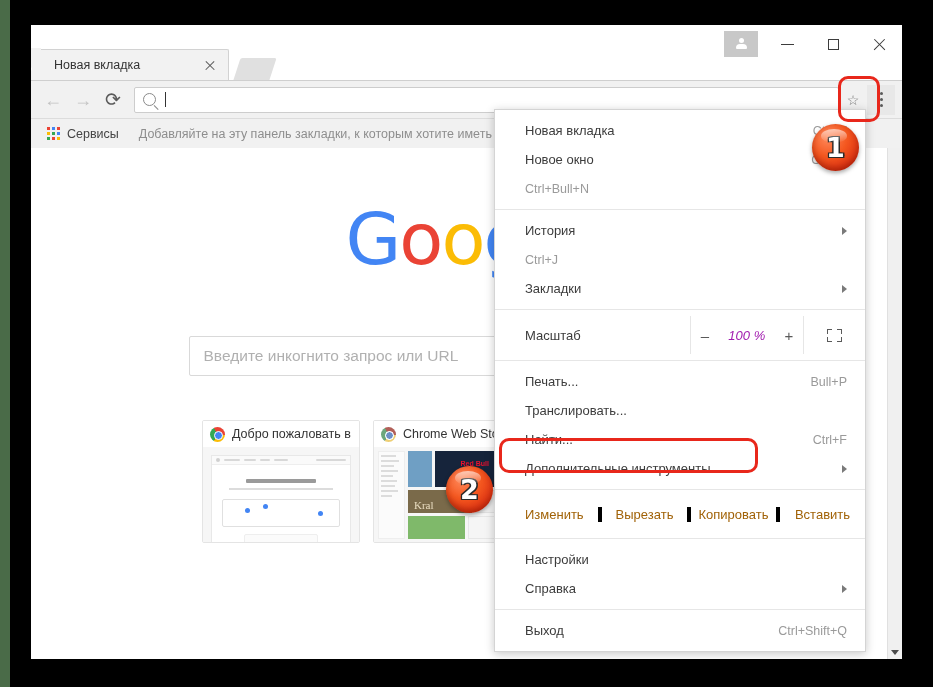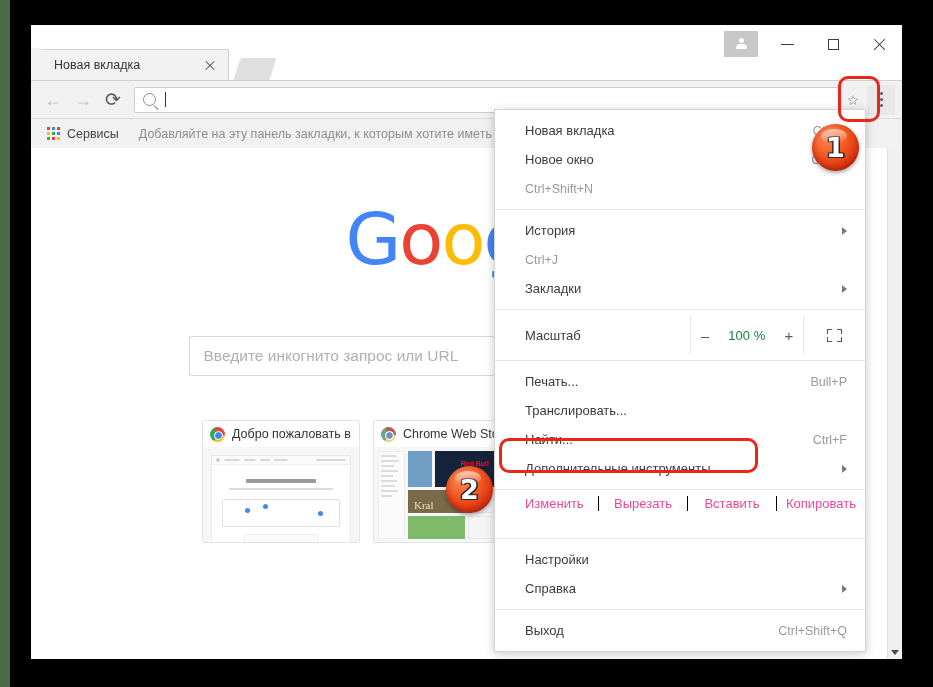--- a/index.html
+++ b/index.html
@@ -479,53 +479,53 @@
   .mz-ctl {
     width: 113px;
     border-left: 1px solid #e6e6e6;
     display: flex;
     align-items: center;
     justify-content: space-around;
     font-size: 13px;
     color: #4a4a4a;
   }
   .mz-btn { cursor: default; font-size: 15px; color:#5a5a5a; }
-  .mz-val { color: #15803d; }
+  .mz-val { color: #a21caf; font-style: italic; }
   .mz-full {
     width: 62px;
     border-left: 1px solid #e6e6e6;
     display: flex; align-items: center; justify-content: center;
     cursor: default;
   }
   .fs-icon { width: 15px; height: 13px; position: relative; }
   .fs-icon i {
     position: absolute; width: 5px; height: 5px;
     border: 1.4px solid #5a5a5a;
   }
   .fs-icon i:nth-child(1){ left:0;top:0;border-right:none;border-bottom:none;}
   .fs-icon i:nth-child(2){ right:0;top:0;border-left:none;border-bottom:none;}
   .fs-icon i:nth-child(3){ left:0;bottom:0;border-right:none;border-top:none;}
   .fs-icon i:nth-child(4){ right:0;bottom:0;border-left:none;border-top:none;}
 
   
   .m-edit {
     height: 36px;
     display: flex;
-    align-items: flex-start;
+    align-items: center;
     font-size: 13px;
-    color: #ec4899;
+    color: #a16207;
   }
   .me-label {
     width: 103px;
     display: flex; align-items: center;
     padding-left: 30px;
   }
   .me-btn {
     flex: 1;
-    border-left: 1px solid #000000;
+    border-left: 4px solid #000000;
     display: flex; align-items: center; justify-content: center;
     cursor: default;
   }
 
   
   .hl {
     position: absolute;
     border: 3.5px solid #e8271b;
     border-radius: 10px;
     z-index: 60;
@@ -729,21 +729,21 @@
 
     <div class="mi">
       <span class="lbl">Новая вкладка</span>
       <span class="sc">Ctrl+T</span>
     </div>
     <div class="mi">
       <span class="lbl">Новое окно</span>
       <span class="sc">Ctrl+N</span>
     </div>
     <div class="mi">
-      <span class="sc">Ctrl+Shift+N</span>
+      <span class="sc">Ctrl+Bull+N</span>
     </div>
 
     <div class="m-sep"></div>
 
     <div class="mi">
       <span class="lbl">История</span>
       <span class="caret-r"></span>
     </div>
     <div class="mi">
       <span class="sc">Ctrl+J</span>
@@ -789,22 +789,22 @@
     <div class="mi">
       <span class="lbl">Дополнительные инструменты</span>
       <span class="caret-r"></span>
     </div>
 
     <div class="m-sep"></div>
 
     <div class="m-edit">
       <span class="me-label">Изменить</span>
       <span class="me-btn">Вырезать</span>
+      <span class="me-btn">Копировать</span>
       <span class="me-btn">Вставить</span>
-      <span class="me-btn">Копировать</span>
     </div>
 
     <div class="m-sep"></div>
 
     <div class="mi">
       <span class="lbl">Настройки</span>
     </div>
     <div class="mi">
       <span class="lbl">Справка</span>
       <span class="caret-r"></span>

